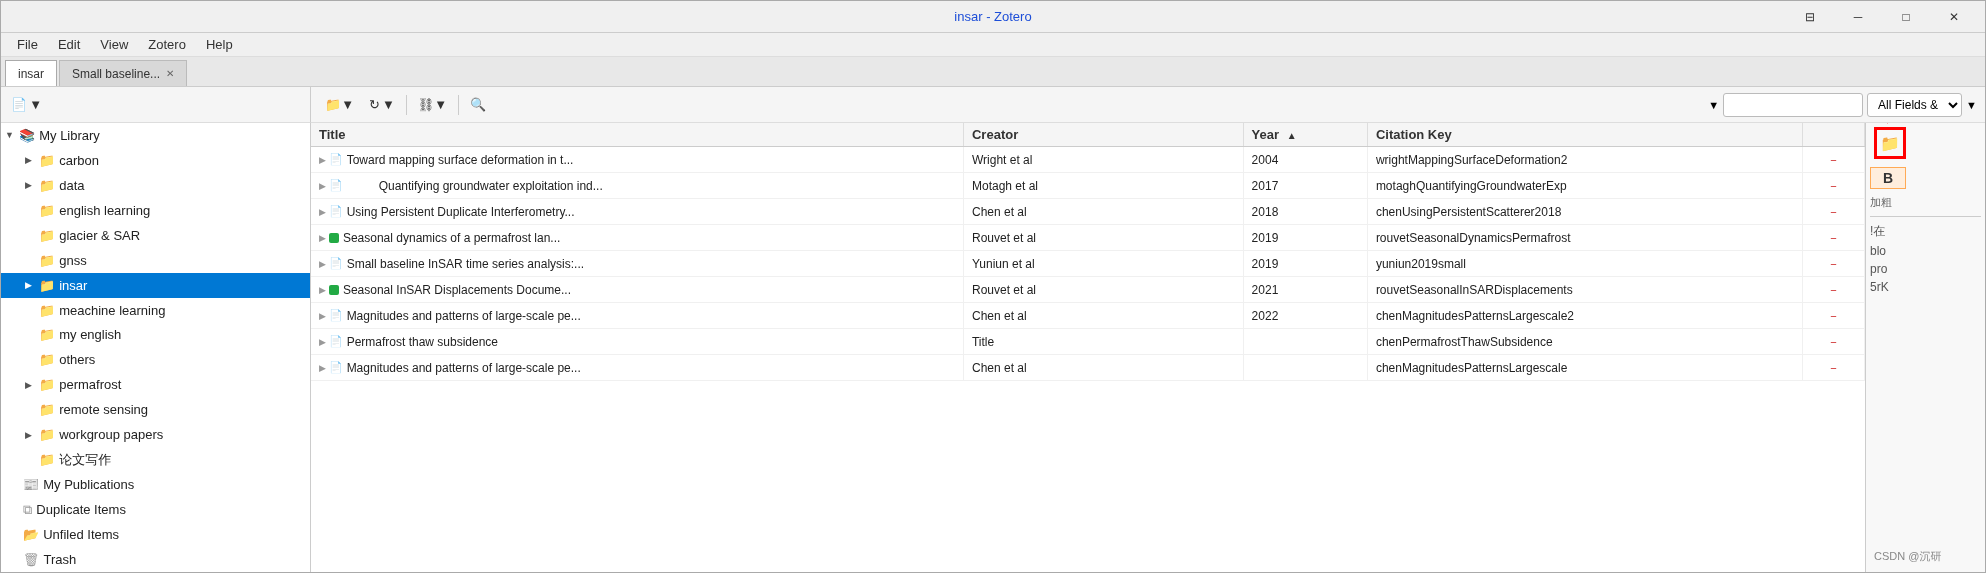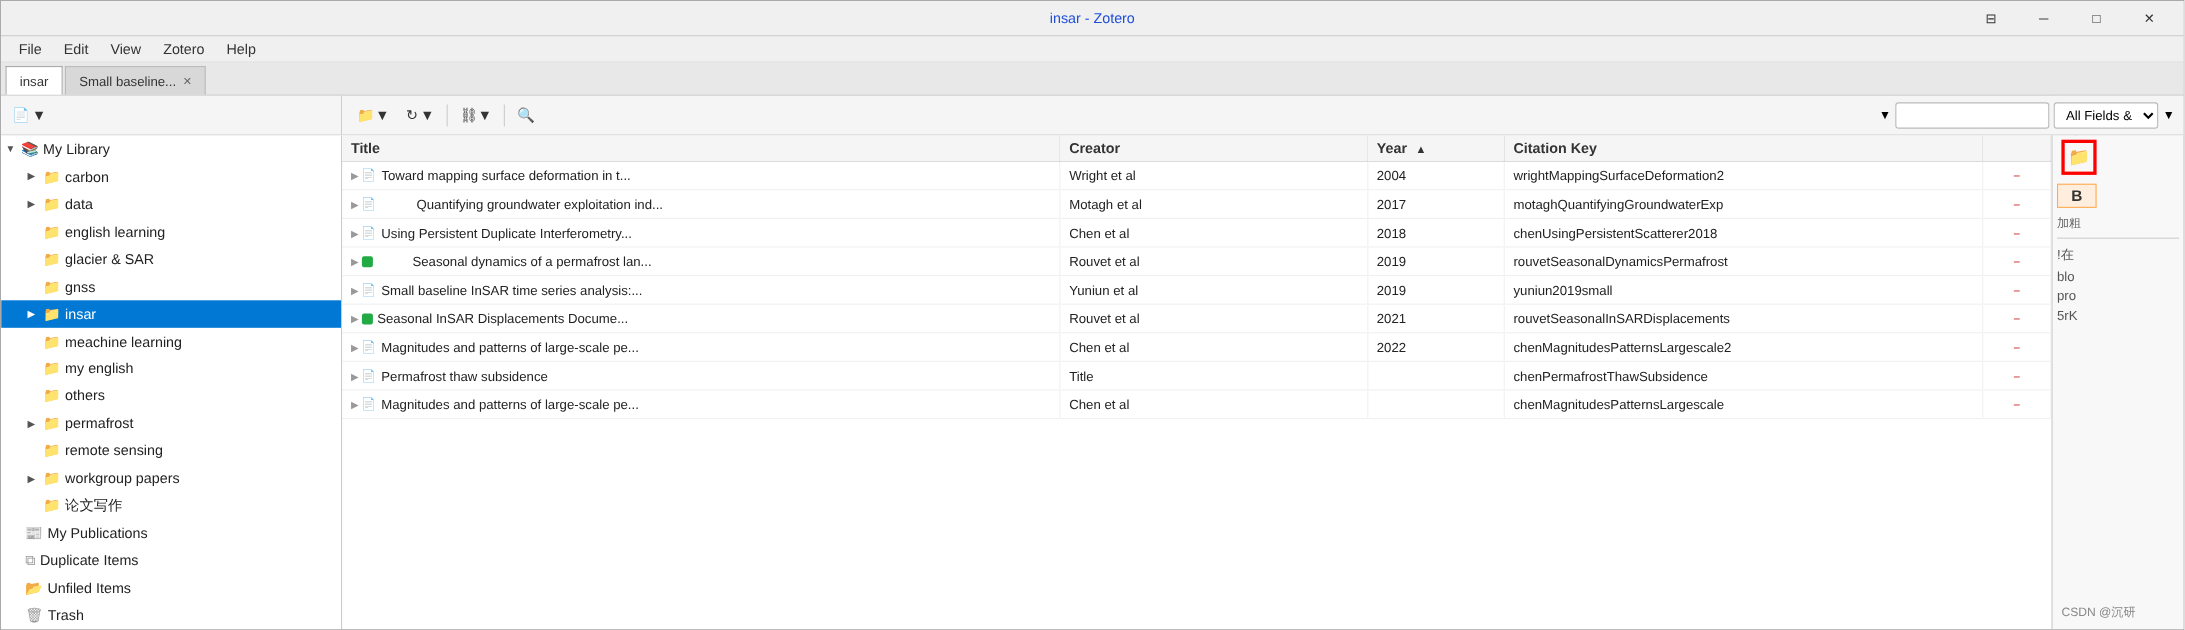--- a/index.html
+++ b/index.html
@@ -607,21 +607,21 @@
                   <td>Chen et al</td>
                   <td>2018</td>
                   <td>chenUsingPersistentScatterer2018</td>
                   <td style="text-align: center;"><span class="red-minus">−</span></td>
                 </tr>
                 <tr>
                   <td style="max-width: 0px;">
                     <div style="display: flex; align-items: center; overflow: hidden; text-overflow: ellipsis; white-space: nowrap;">
                       <span style="font-size: 9px; color: rgb(153, 153, 153); margin-right: 3px; flex-shrink: 0;">▶</span>
                       <span class="green-dot"></span>
-                      <span style="overflow: hidden; text-overflow: ellipsis; white-space: nowrap; margin-left: 32px;">Seasonal dynamics of a permafrost lan...</span>
+                      <span style="overflow: hidden; text-overflow: ellipsis; white-space: nowrap;">Seasonal dynamics of a permafrost lan...</span>
                     </div>
                   </td>
                   <td>Rouvet et al</td>
                   <td>2019</td>
                   <td>rouvetSeasonalDynamicsPermafrost</td>
                   <td style="text-align: center;"><span class="red-minus">−</span></td>
                 </tr>
                 <tr>
                   <td style="max-width: 0px;">
                     <div style="display: flex; align-items: center; overflow: hidden; text-overflow: ellipsis; white-space: nowrap;">

